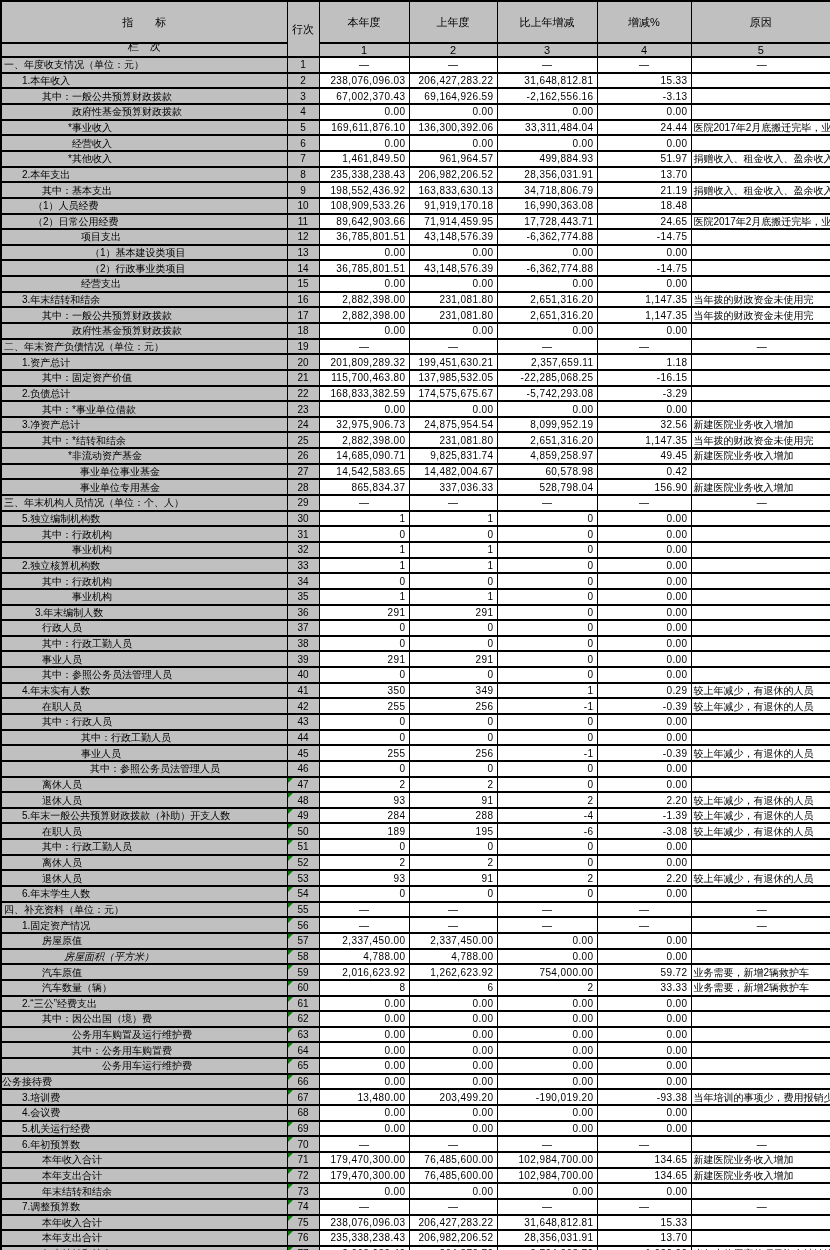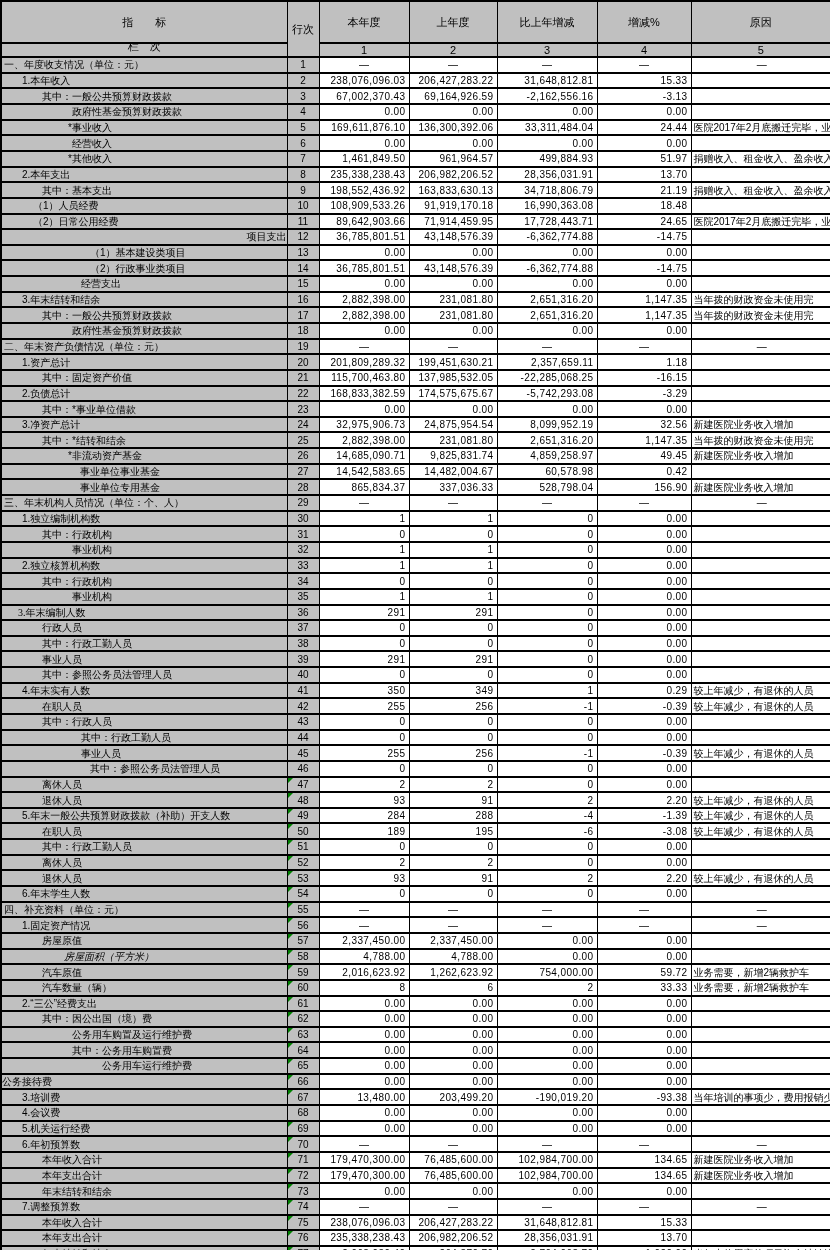--- a/index.html
+++ b/index.html
@@ -152,21 +152,21 @@
       <tr>
         <td class="lbl" style="padding-left: 31px;">（2）日常公用经费</td>
         <td class="rowno">11</td>
         <td class="num">89,642,903.66</td>
         <td class="num">71,914,459.95</td>
         <td class="num">17,728,443.71</td>
         <td class="num">24.65</td>
         <td class="reason r-xs">医院2017年2月底搬迁完毕，业务范围扩大，各项支出增加</td>
       </tr>
       <tr>
-        <td class="lbl" style="padding-left: 79px; text-align: right;">项目支出</td>
+        <td class="lbl" style="padding-left: 79px;">项目支出</td>
         <td class="rowno">12</td>
         <td class="num">36,785,801.51</td>
         <td class="num">43,148,576.39</td>
         <td class="num">-6,362,774.88</td>
         <td class="num">-14.75</td>
         <td class="reason"></td>
       </tr>
       <tr>
         <td class="lbl" style="padding-left: 88px;">（1）基本建设类项目</td>
         <td class="rowno">13</td>
@@ -314,21 +314,21 @@
       <tr>
         <td class="lbl" style="padding-left: 2px;">三、年末机构人员情况（单位：个、人）</td>
         <td class="rowno">29</td>
         <td class="num c">—</td>
         <td class="num c">—</td>
         <td class="num c">—</td>
         <td class="num c">—</td>
         <td class="reason c">—</td>
       </tr>
       <tr>
-        <td class="lbl" style="padding-left: 20px;">1.独立编制机构数</td>
+        <td class="lbl" style="padding-left: 20px;">5.独立编制机构数</td>
         <td class="rowno">30</td>
         <td class="num">1</td>
         <td class="num">1</td>
         <td class="num">0</td>
         <td class="num">0.00</td>
         <td class="reason"></td>
       </tr>
       <tr>
         <td class="lbl" style="padding-left: 40px;">其中：行政机构</td>
         <td class="rowno">31</td>
@@ -368,21 +368,21 @@
       <tr>
         <td class="lbl" style="padding-left: 70px;">事业机构</td>
         <td class="rowno">35</td>
         <td class="num">1</td>
         <td class="num">1</td>
         <td class="num">0</td>
         <td class="num">0.00</td>
         <td class="reason"></td>
       </tr>
       <tr>
-        <td class="lbl" style="padding-left: 16px; font-family: Liberation Serif, serif;">3.年末编制人数</td>
+        <td class="lbl" style="padding-left: 33px;">3.年末编制人数</td>
         <td class="rowno">36</td>
         <td class="num">291</td>
         <td class="num">291</td>
         <td class="num">0</td>
         <td class="num">0.00</td>
         <td class="reason"></td>
       </tr>
       <tr>
         <td class="lbl" style="padding-left: 40px;">行政人员</td>
         <td class="rowno">37</td>

